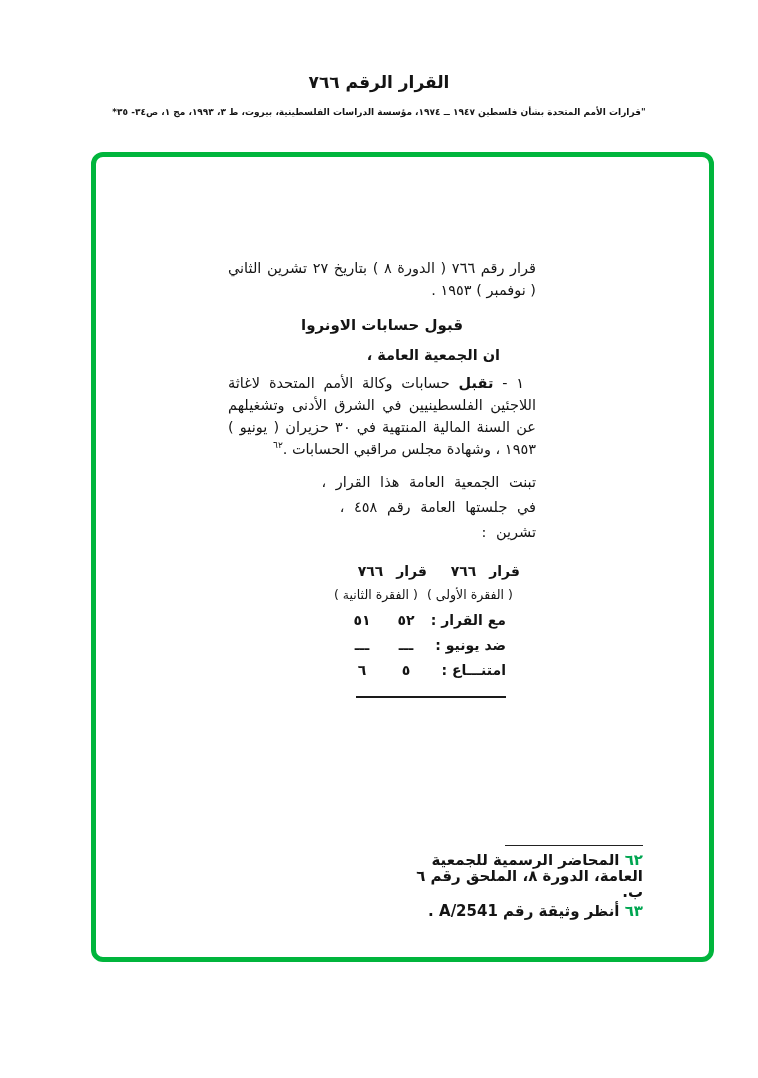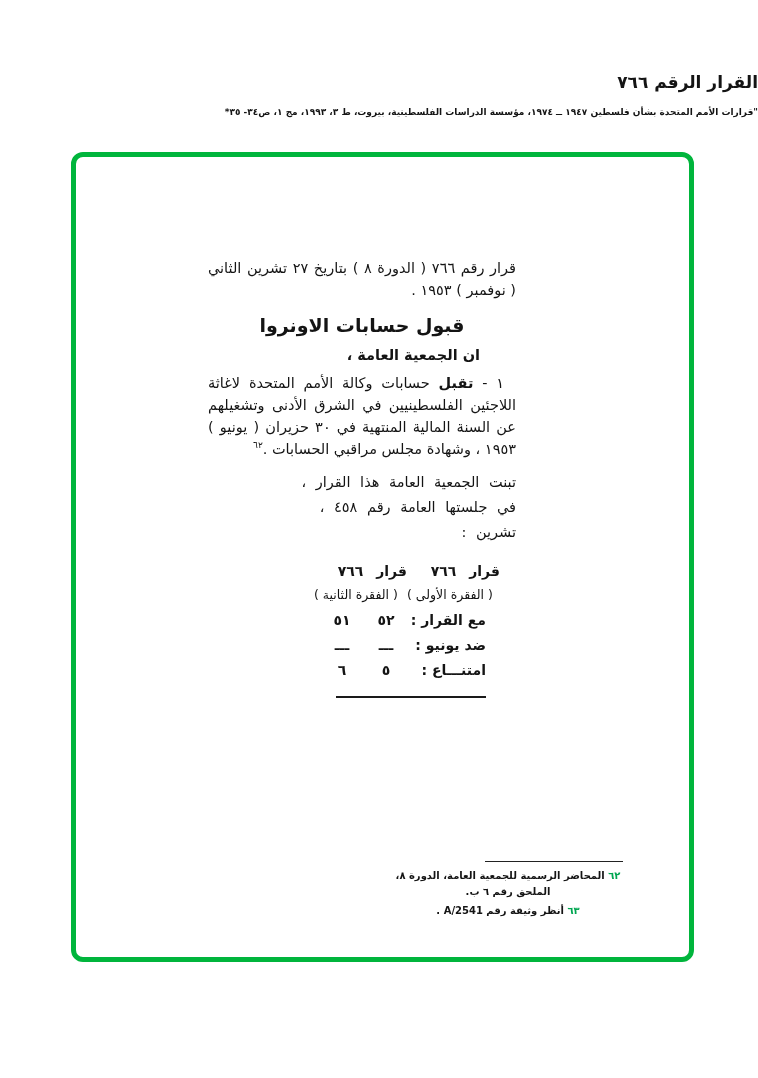--- a/index.html
+++ b/index.html
@@ -4,57 +4,57 @@
 <style>
   * { margin:0; padding:0; box-sizing:border-box; }
   html, body { width:758px; height:1078px; }
   body {
     background:#ffffff;
     color:#141414;
     font-family:"DejaVu Sans", sans-serif;
     position:relative;
     overflow:hidden;
   }
-  .top-header { position:absolute; top:0; left:0; width:758px; text-align:right; direction:rtl; }
+  .top-header { position:absolute; top:0; left:0; width:758px; text-align:center; direction:rtl; }
   .page-title { margin-top:72px; font-size:17px; font-weight:700; letter-spacing:0.5px; }
   .citation { margin-top:15px; font-size:9px; font-weight:700; }
 
   .frame {
-    position:absolute; top:152px; left:71px;
+    position:absolute; top:152px; left:91px;
     width:623px; height:810px;
     border:5px solid #00b53c;
     border-radius:12px;
     background:#ffffff;
   }
   .doc { position:absolute; inset:0; direction:rtl; font-size:14.5px; line-height:22px; }
   .col { width:308px; margin:100px 173px 0 auto; }
 
   .heading { text-align:justify; }
-  .subject { margin-top:13px; font-weight:700; font-size:19px; text-align:center; }
+  .subject { margin-top:13px; font-weight:700; font-size:15px; text-align:center; }
   .opening { margin-top:8px; font-weight:700; padding-right:36px; }
   .clause { margin-top:6px; text-align:justify; text-indent:12px; }
   .ref { font-size:9px; vertical-align:super; line-height:0; }
 
   .adoption { margin-top:10px; }
   .adopt { line-height:25px; word-spacing:5px; }
 
   .vote { width:186px; margin:14px 16px 0 auto; font-weight:700; font-size:14px; line-height:24px; }
   .vote-hdr { display:flex; }
   .vote-hdr span { flex:1; white-space:nowrap; word-spacing:8px; }
   .vote-sub { display:flex; font-weight:400; font-size:12.5px; }
   .vote-sub span { flex:1; text-align:left; white-space:nowrap; }
   .vote-row { display:flex; padding-right:14px; margin-top:1px; }
   .vote-row .lbl { width:78px; white-space:nowrap; }
   .vote-row .v { width:44px; text-align:center; }
 
   .end-rule { width:150px; border-top:2px solid #1a1a1a; margin:14px 30px 0 0; }
 
   .footnotes {
     position:absolute; bottom:35px; right:66px; width:230px;
-    text-align:center; font-size:10px; line-height:16px; font-weight:700;
+    text-align:right; font-size:15px; line-height:16px; font-weight:700;
   }
   .fn-rule { width:138px; border-top:1.5px solid #222222; margin-bottom:6px; }
   .fn { margin-bottom:3px; }
   .fn-num { color:#00a651; }
 </style>
 </head>
 <body>
 
 <div class="top-header">
   <div class="page-title">القرار الرقم ٧٦٦</div>

